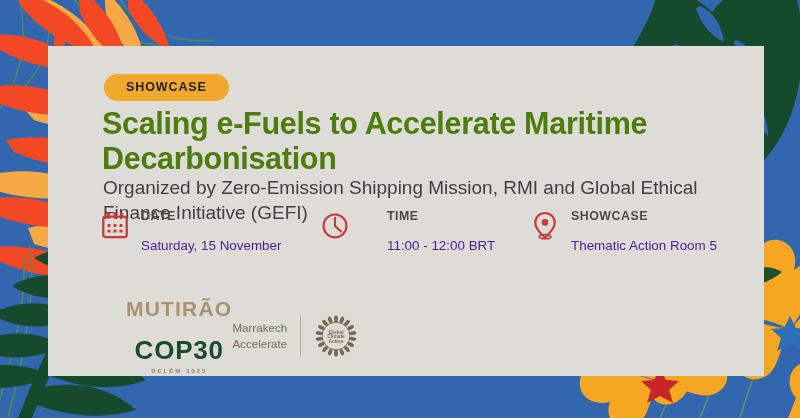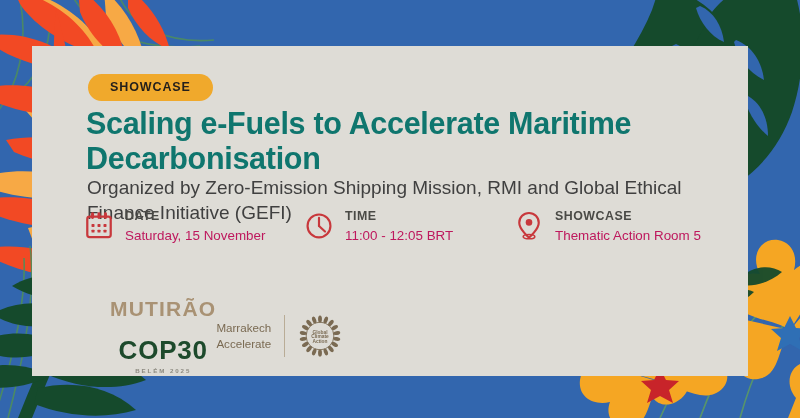--- a/index.html
+++ b/index.html
@@ -12,21 +12,21 @@
     position: relative;
     width: 800px; height: 418px;
     background: #3266ae;
     overflow: hidden;
   }
   #deco-svg { position: absolute; left: 0; top: 0; width: 800px; height: 418px; }
 
   
   #card {
     position: absolute;
-    left: 32px; top: 46px;
+    left: 48px; top: 46px;
     width: 716px; height: 330px;
     background: #dedcd6;
     z-index: 5;
   }
 
   #badge {
     position: absolute;
     left: 56px; top: 28px;
     background: #f0a92c;
     color: #231f1c;
@@ -35,21 +35,21 @@
     letter-spacing: 0.9px;
     padding: 7px 22px 7px 22px;
     border-radius: 14px;
     line-height: 1;
   }
 
   #title {
     position: absolute;
     left: 54px; top: 60px;
     width: 620px;
-    color: #0f766e;
+    color: #4d7c0f;
     font-size: 30.5px;
     font-weight: bold;
     line-height: 1.16;
     letter-spacing: -0.3px;
   }
 
   #subtitle {
     position: absolute;
     left: 55px; top: 130px;
     width: 650px;
@@ -61,41 +61,41 @@
   
   #meta {
     position: absolute;
     left: 52px; top: 162px;
     width: 650px;
     display: flex;
     align-items: center;
   }
   .meta-item { display: flex; align-items: flex-start; }
   .m1 { width: 220px; }
-  .m2 { width: 210px; }
+  .m2 { width: 210px; gap: 26px; }
   .m3 { width: 220px; }
   .meta-icon {
     width: 30px; height: 32px;
     flex: 0 0 30px;
     margin-right: 11px;
     margin-top: 1px;
   }
   .meta-text { padding-top: 1px; }
   .meta-label {
     color: #4a4a46;
     font-size: 12.4px;
     font-weight: bold;
     letter-spacing: 0.5px;
     line-height: 1.25;
   }
   .meta-value {
-    color: #be185d;
+    color: #4c1d95;
     font-size: 13.4px;
     line-height: 1.35;
-    margin-top: 2px;
+    margin-top: 12px;
     white-space: nowrap;
   }
 
   
   #logos {
     position: absolute;
     left: 78px; top: 252px;
     display: flex;
   }
   #cop-logo { text-align: center; line-height: 1; }
@@ -331,21 +331,21 @@
       </div>
 
       <div class="meta-item m2">
         <svg class="meta-icon" viewBox="0 0 32 32">
           <circle cx="16" cy="17" r="12.2" fill="none" stroke="#c8383c" stroke-width="2.3"></circle>
           <path d="M16 17 L16 8.4" stroke="#c8383c" stroke-width="2.3" stroke-linecap="round"></path>
           <path d="M16 17 L22.4 23" stroke="#c8383c" stroke-width="2.3" stroke-linecap="round"></path>
         </svg>
         <div class="meta-text">
           <div class="meta-label">TIME</div>
-          <div class="meta-value">11:00 - 12:05 BRT</div>
+          <div class="meta-value">11:00 - 12:00 BRT</div>
         </div>
       </div>
 
       <div class="meta-item m3">
         <svg class="meta-icon" viewBox="0 0 32 32">
           <path d="M16 3.2 C 10.2 3.2 5.6 7.8 5.6 13.5 C 5.6 20.6 16 29.4 16 29.4
                    C 16 29.4 26.4 20.6 26.4 13.5 C 26.4 7.8 21.8 3.2 16 3.2 Z" fill="none" stroke="#c8383c" stroke-width="2.3"></path>
           <circle cx="16" cy="13.2" r="3.5" fill="#c8383c"></circle>
           <ellipse cx="16" cy="28.4" rx="6.2" ry="2.3" fill="none" stroke="#c8383c" stroke-width="1.7"></ellipse>
         </svg>

